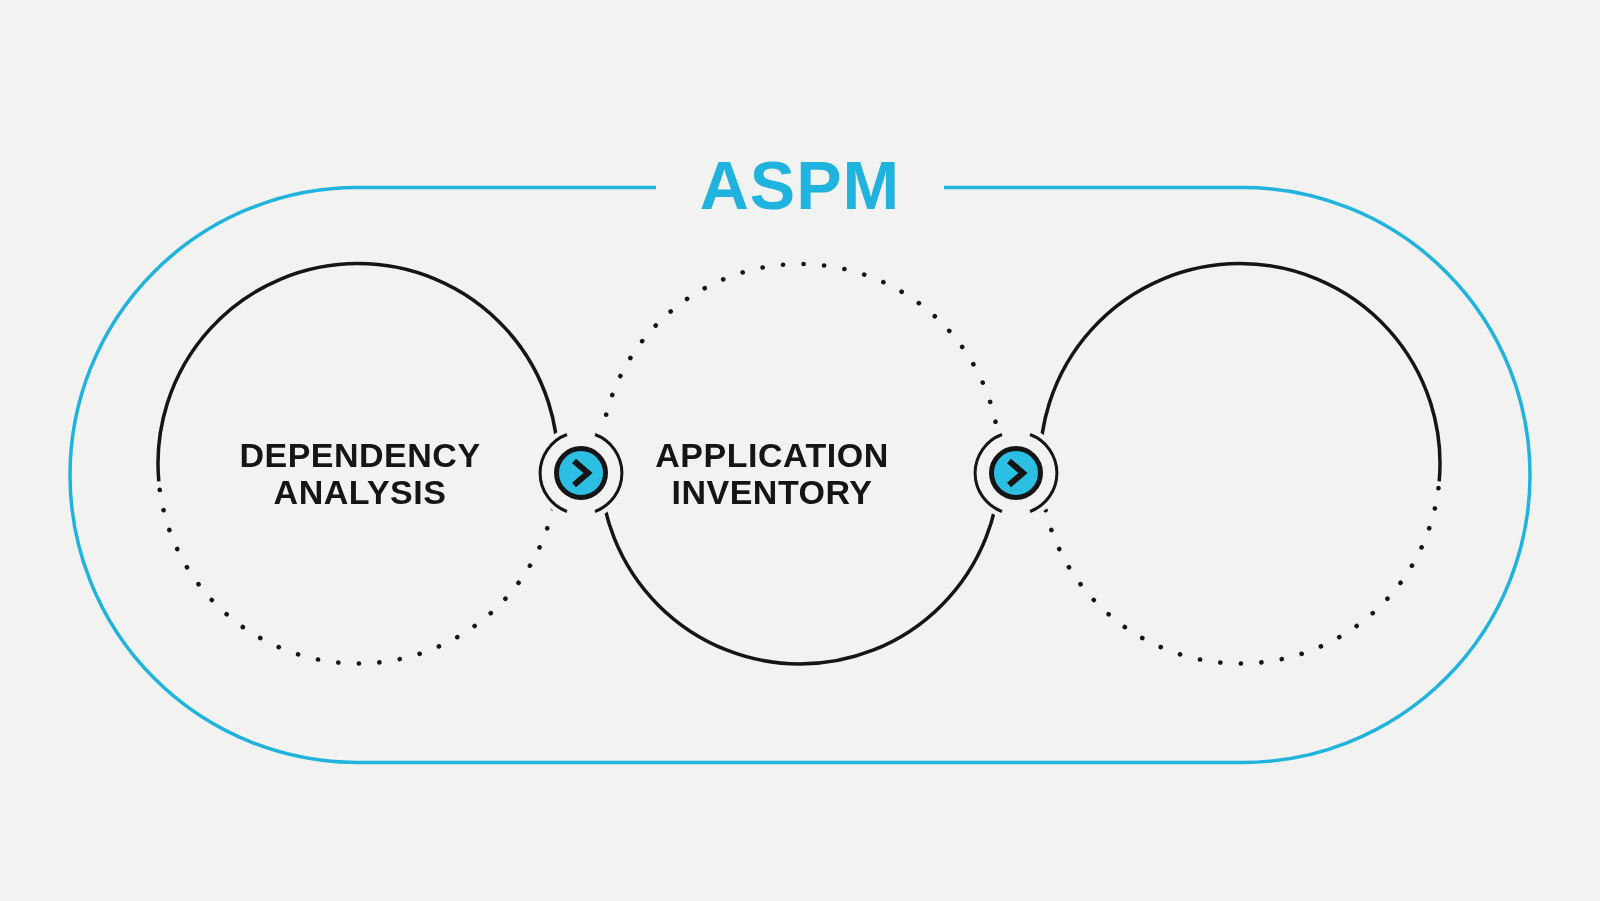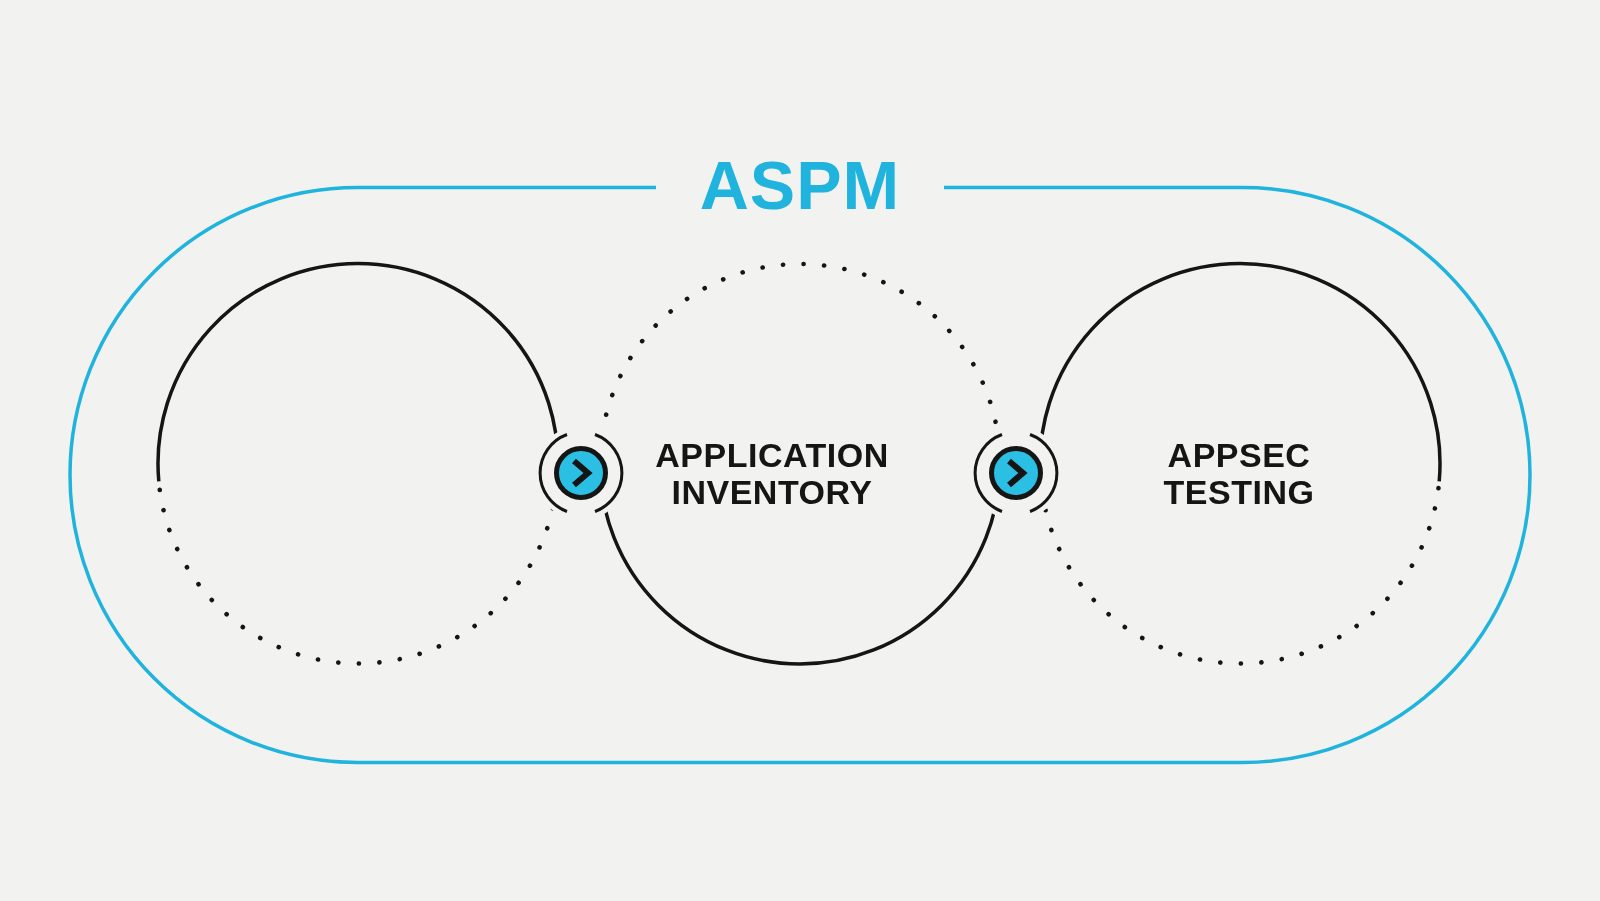--- a/index.html
+++ b/index.html
@@ -83,20 +83,20 @@
       <circle cx="1016" cy="473" r="47" fill="#F2F2F0"></circle>
       <path d="M 1002 434.5 A 41 41 0 0 0 1002 511.5" fill="none" stroke="#151515" stroke-width="3"></path>
       <path d="M 1030 434.5 A 41 41 0 0 1 1030 511.5" fill="none" stroke="#151515" stroke-width="3"></path>
       <circle cx="1016" cy="473" r="24.5" fill="#2BBFE4" stroke="#151515" stroke-width="5"></circle>
       <path d="M 1009 461 L 1023 473 L 1009 485" fill="none" stroke="#151515" stroke-width="6" stroke-linecap="butt" stroke-linejoin="miter"></path>
     </g>
   </svg>
 
   <div class="diagram-title">ASPM</div>
 
+  <div class="circle-label label-dependency">DEPENDENCY
+ANALYSIS</div>
 
   <div class="circle-label label-application">APPLICATION
 INVENTORY</div>
 
-  <div class="circle-label label-appsec">APPSEC
-TESTING</div>
 
 </div>
 
 </body></html>

